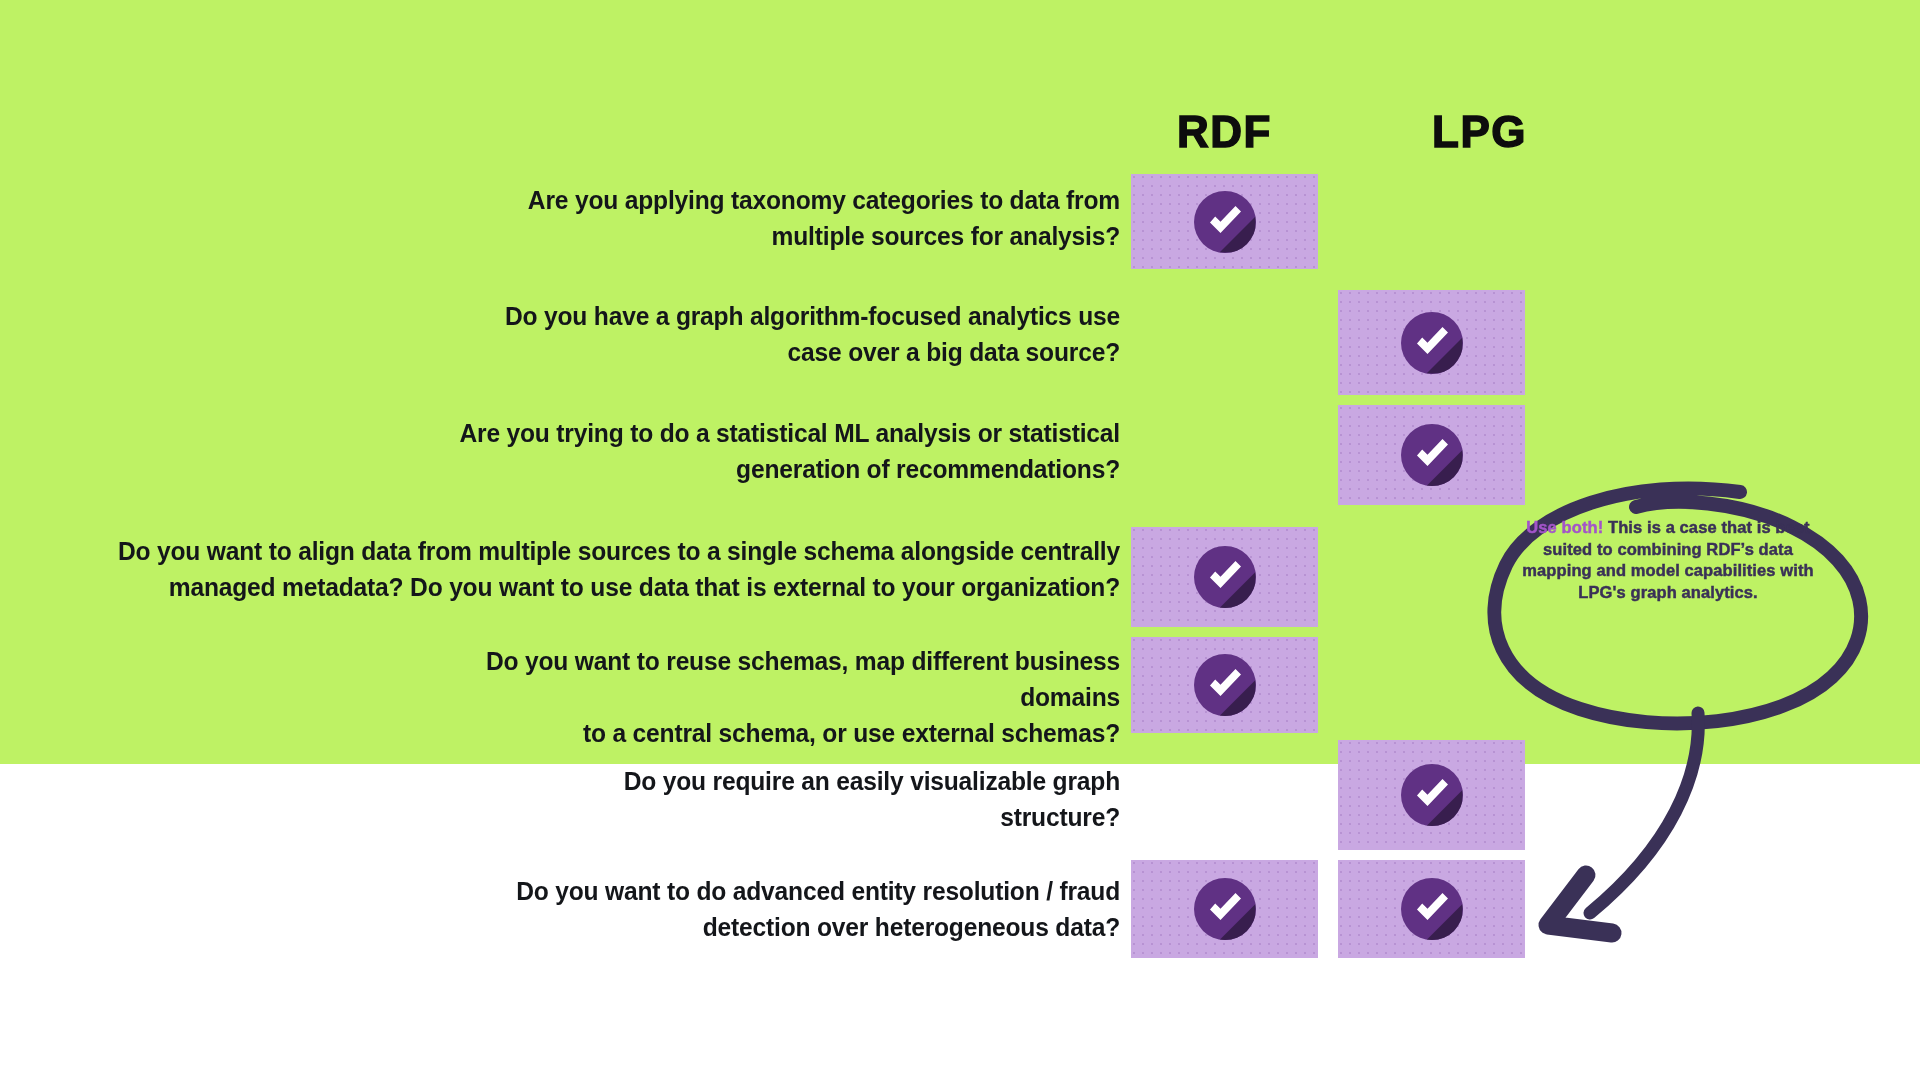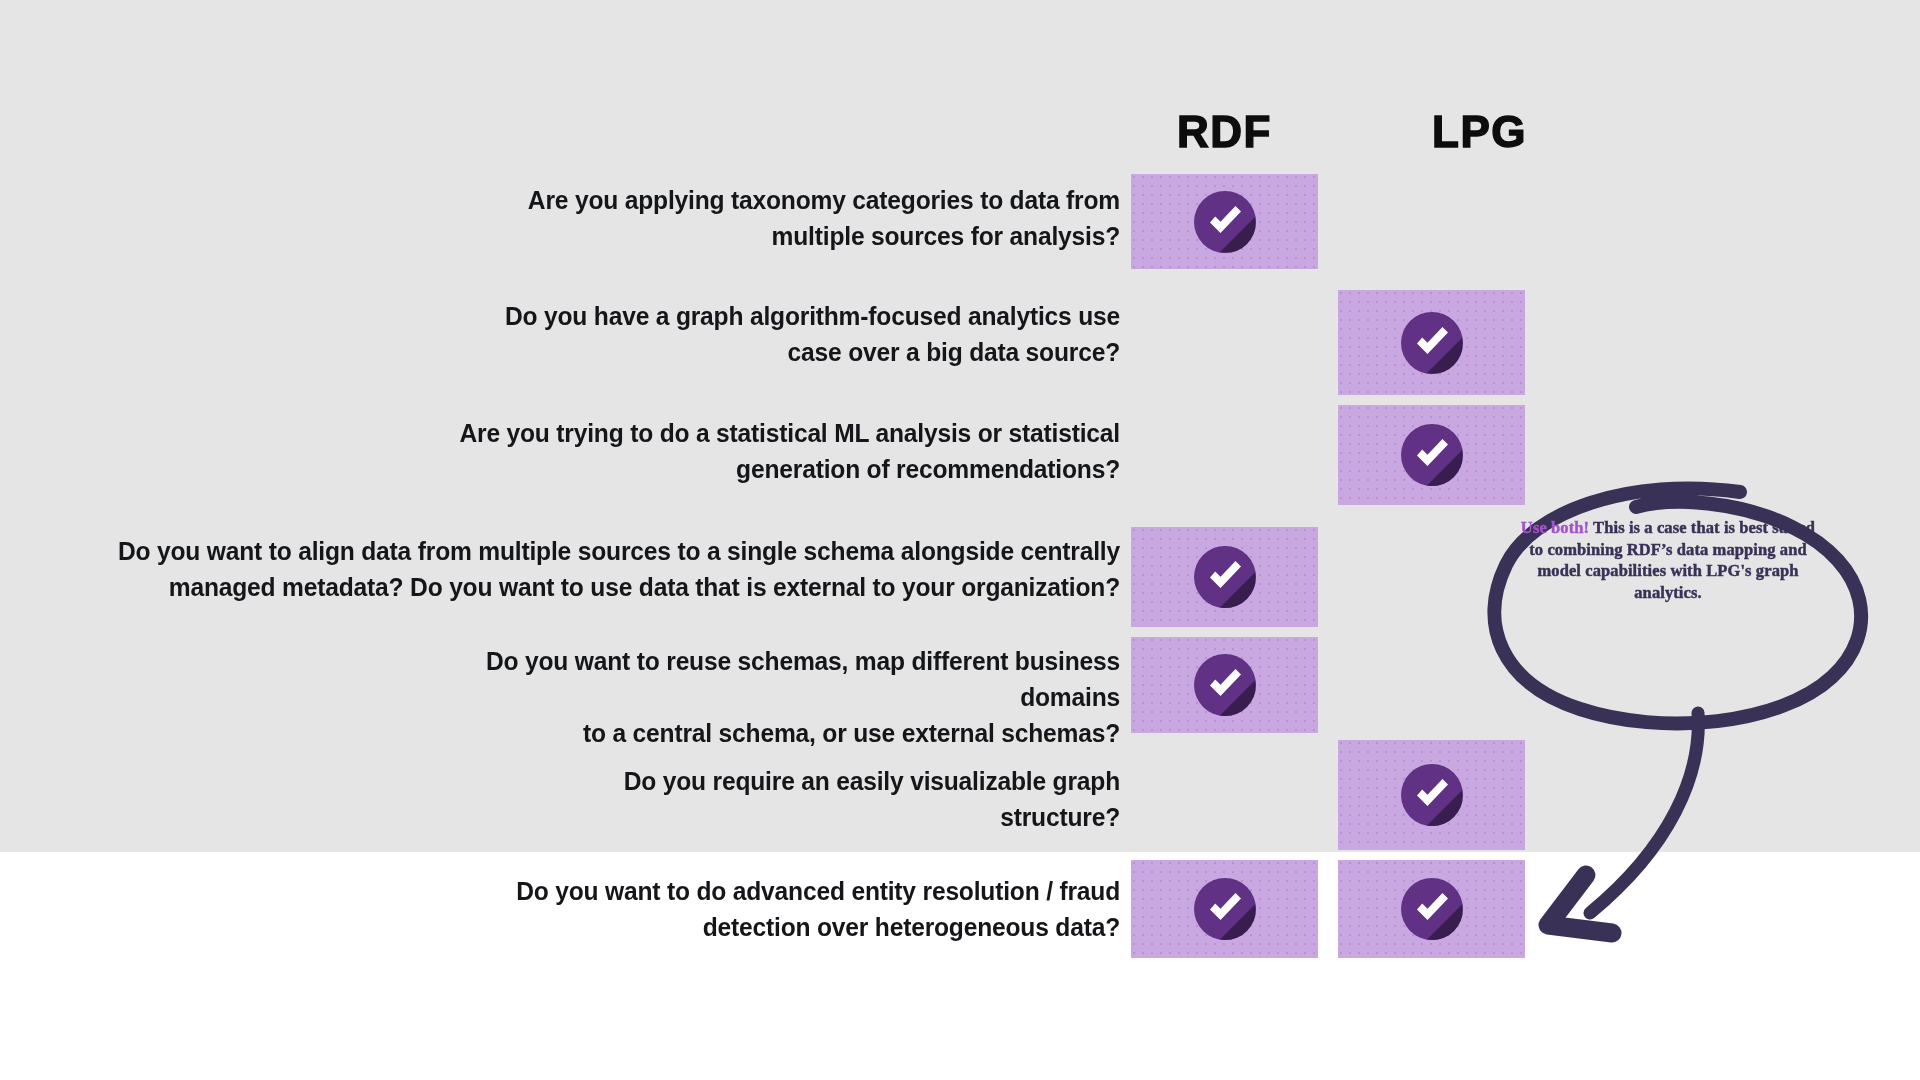--- a/index.html
+++ b/index.html
@@ -9,22 +9,22 @@
     width: 1920px;
     height: 1080px;
     background: #ffffff;
     font-family: "Liberation Sans", sans-serif;
     overflow: hidden;
   }
 
   #canvas {
     position: relative;
     width: 1920px;
-    height: 852px;
-    background: #e5e5e5;
+    height: 764px;
+    background: #bef264;
   }
 
   
   .col-header {
     position: absolute;
     font-family: "Liberation Sans", sans-serif;
     font-weight: 700;
     font-size: 44px;
     letter-spacing: 1.5px;
     color: #0d0d0d;
@@ -101,21 +101,21 @@
     position: absolute;
     left: 0; top: 0;
     width: 460px; height: 520px;
   }
   #annotation-text {
     position: absolute;
     left: 78px;
     top: 62px;
     width: 300px;
     text-align: center;
-    font-family: Liberation Serif, serif;
+    font-family: Liberation Sans, sans-serif;
     font-weight: 700;
     font-size: 16.5px;
     line-height: 21.5px;
     color: #3a3157;
     letter-spacing: 0.1px;
     -webkit-text-stroke: 0.45px #3a3157;
   }
   #annotation-text .lead {
     color: #a354c9;
     -webkit-text-stroke: 0.45px #a354c9;

